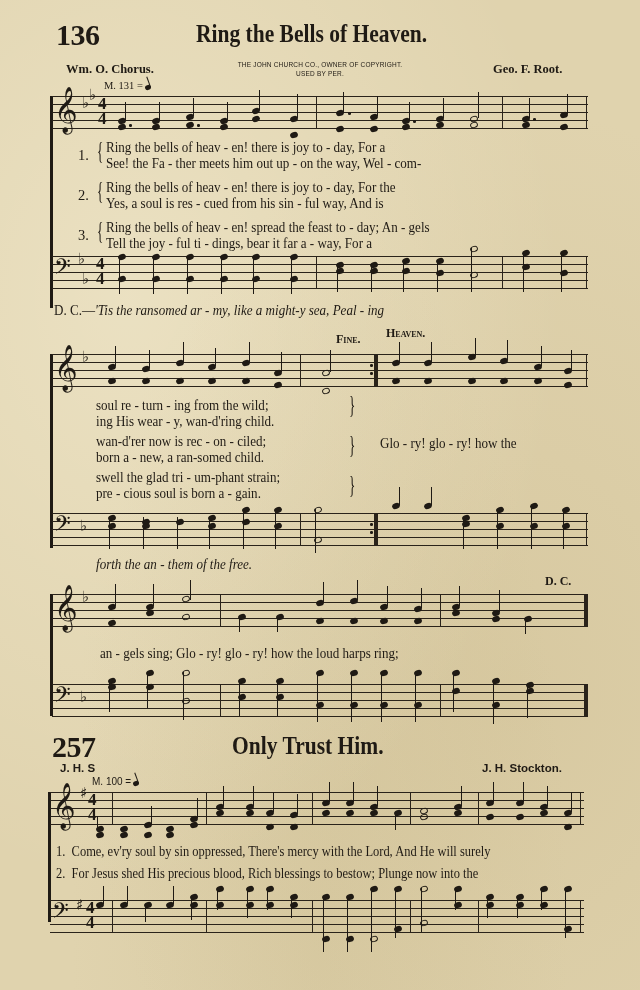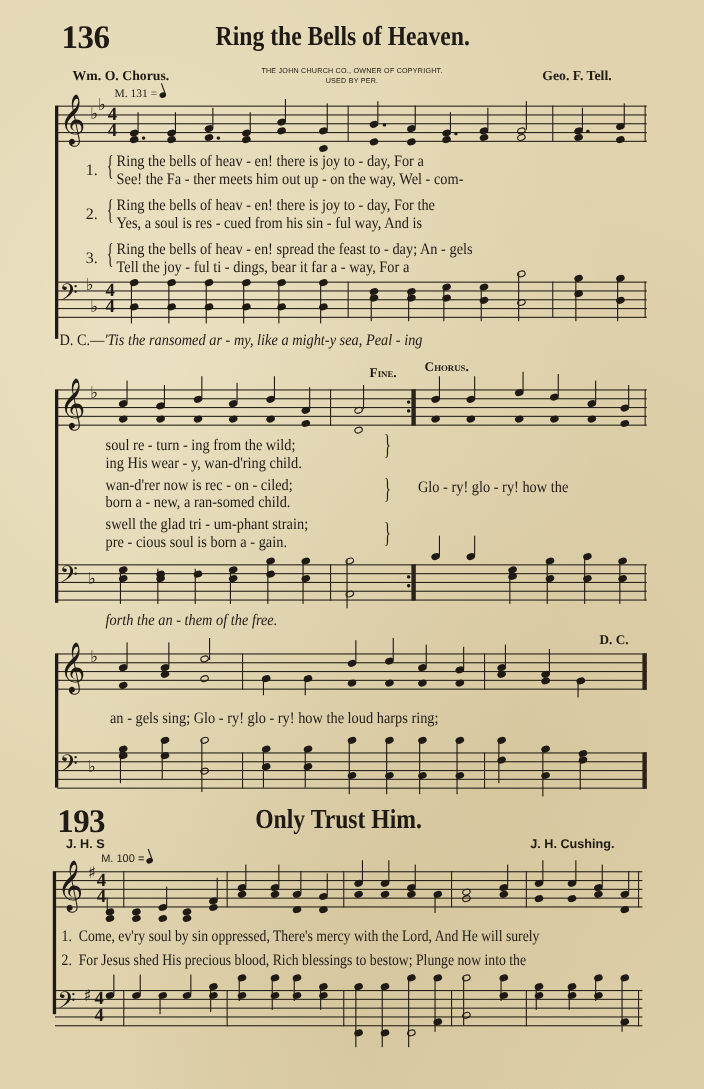--- a/index.html
+++ b/index.html
@@ -49,21 +49,21 @@
 </head>
 <body>
 
 <div class="abs hymn-num" style="left:56px; top:18px;">136</div>
 <div class="abs hymn-title" style="left:196px; top:20px;">Ring the Bells of Heaven.</div>
 <div class="abs credit" style="left:66px; top:62px;">Wm. O. Chorus.</div>
 <div class="abs copyright" style="left:210px; top:60px; width:220px;">
   <div>THE JOHN CHURCH CO., OWNER OF COPYRIGHT.</div>
   <div>USED BY PER.</div>
 </div>
-<div class="abs credit" style="left:493px; top:62px;">Geo. F. Tell.</div>
+<div class="abs credit" style="left:493px; top:62px;">Geo. F. Root.</div>
 <div class="abs tempo" style="left:104px; top:80px;"><span>M. 131 =</span><span class="qnote"></span></div>
 
 <div class="system-brace" style="left:50px; top:96px; height:212px;"></div>
 
 <div class="staff" style="left:52px; top:96px; width:536px;">
   <div class="line" style="top:0"></div>
     <div class="line" style="top:8px"></div>
     <div class="line" style="top:16px"></div>
     <div class="line" style="top:24px"></div>
     <div class="line" style="top:32px"></div>
@@ -196,21 +196,21 @@
   <div class="note" style="left:508px; top:-6px;"></div>
     <div class="note" style="left:508px; top:14px;"></div>
     <div class="stem" style="left:509px; top:-4px; height:40px;"></div>
 </div>
 
 <div class="lyrics" style="left:54px; top:302px;">
   <span>D. C.—</span><span class="ital">'Tis the ransomed ar - my, like a might-y sea, Peal - ing</span>
 </div>
 
 <div class="marking" style="left:336px; top:332px;">Fine.</div>
-<div class="marking" style="left:386px; top:326px;">Chorus.</div>
+<div class="marking" style="left:386px; top:326px;">Heaven.</div>
 
 <div class="system-brace" style="left:50px; top:354px; height:194px;"></div>
 
 <div class="staff" style="left:52px; top:354px; width:536px;">
   <div class="line" style="top:0"></div>
     <div class="line" style="top:8px"></div>
     <div class="line" style="top:16px"></div>
     <div class="line" style="top:24px"></div>
     <div class="line" style="top:32px"></div>
   <span class="clef treble">𝄞</span>
@@ -421,24 +421,24 @@
     <div class="note" style="left:400px; top:4px;"></div>
     <div class="stem" style="left:401px; top:-12px; height:40px;"></div>
   <div class="note" style="left:440px; top:-6px;"></div>
     <div class="note" style="left:440px; top:18px;"></div>
     <div class="stem" style="left:441px; top:-4px; height:44px;"></div>
   <div class="note" style="left:474px; top:-2px;"></div>
     <div class="note" style="left:474px; top:4px;"></div>
     <div class="stem" style="left:475px; top:0px; height:34px;"></div>
 </div>
 
-<div class="abs hymn-num" style="left:52px; top:730px;">193</div>
+<div class="abs hymn-num" style="left:52px; top:730px;">257</div>
 <div class="abs hymn-title" style="left:232px; top:732px;">Only Trust Him.</div>
 <div class="abs credit" style="left:60px; top:762px; font-family:'Liberation Sans', sans-serif; font-size:11.5px;">J. H. S</div>
-<div class="abs credit" style="left:482px; top:762px; font-family:'Liberation Sans', sans-serif; font-size:11.5px;">J. H. Cushing.</div>
+<div class="abs credit" style="left:482px; top:762px; font-family:'Liberation Sans', sans-serif; font-size:11.5px;">J. H. Stockton.</div>
 <div class="abs tempo" style="left:92px; top:776px; font-family:'Liberation Sans', sans-serif; font-size:10px;"><span>M. 100 =</span><span class="qnote"></span></div>
 
 <div class="system-brace" style="left:48px; top:792px; height:130px;"></div>
 
 <div class="staff" style="left:50px; top:792px; width:534px;">
   <div class="line" style="top:0"></div>
     <div class="line" style="top:8px"></div>
     <div class="line" style="top:16px"></div>
     <div class="line" style="top:24px"></div>
     <div class="line" style="top:32px"></div>

